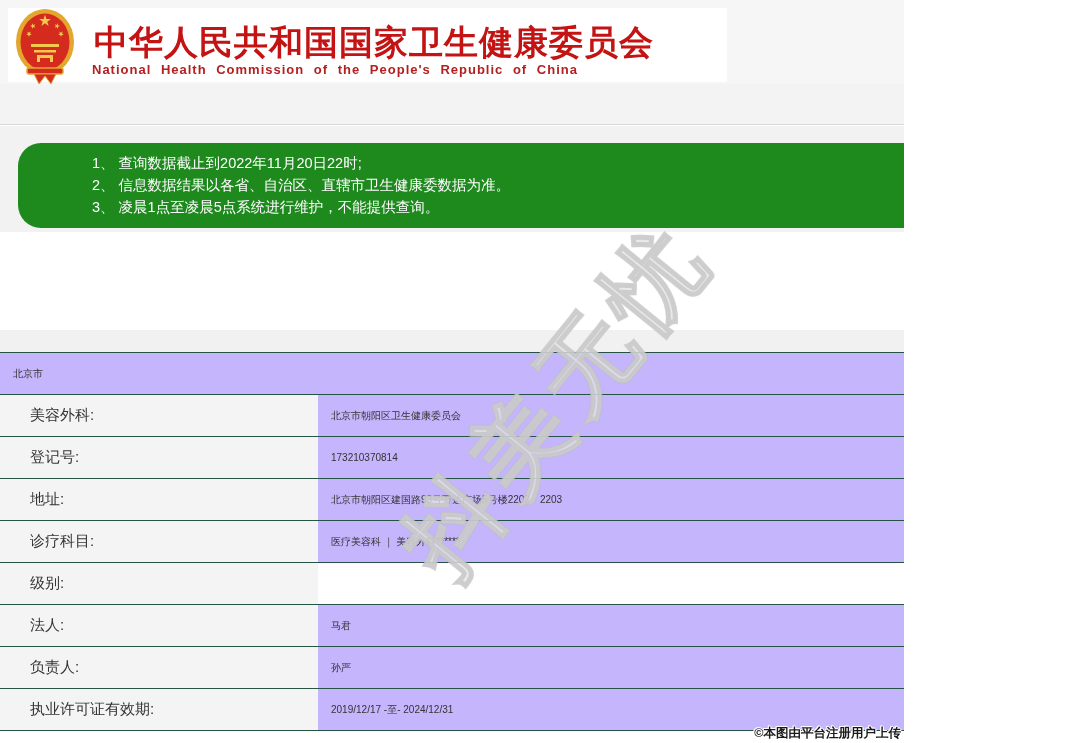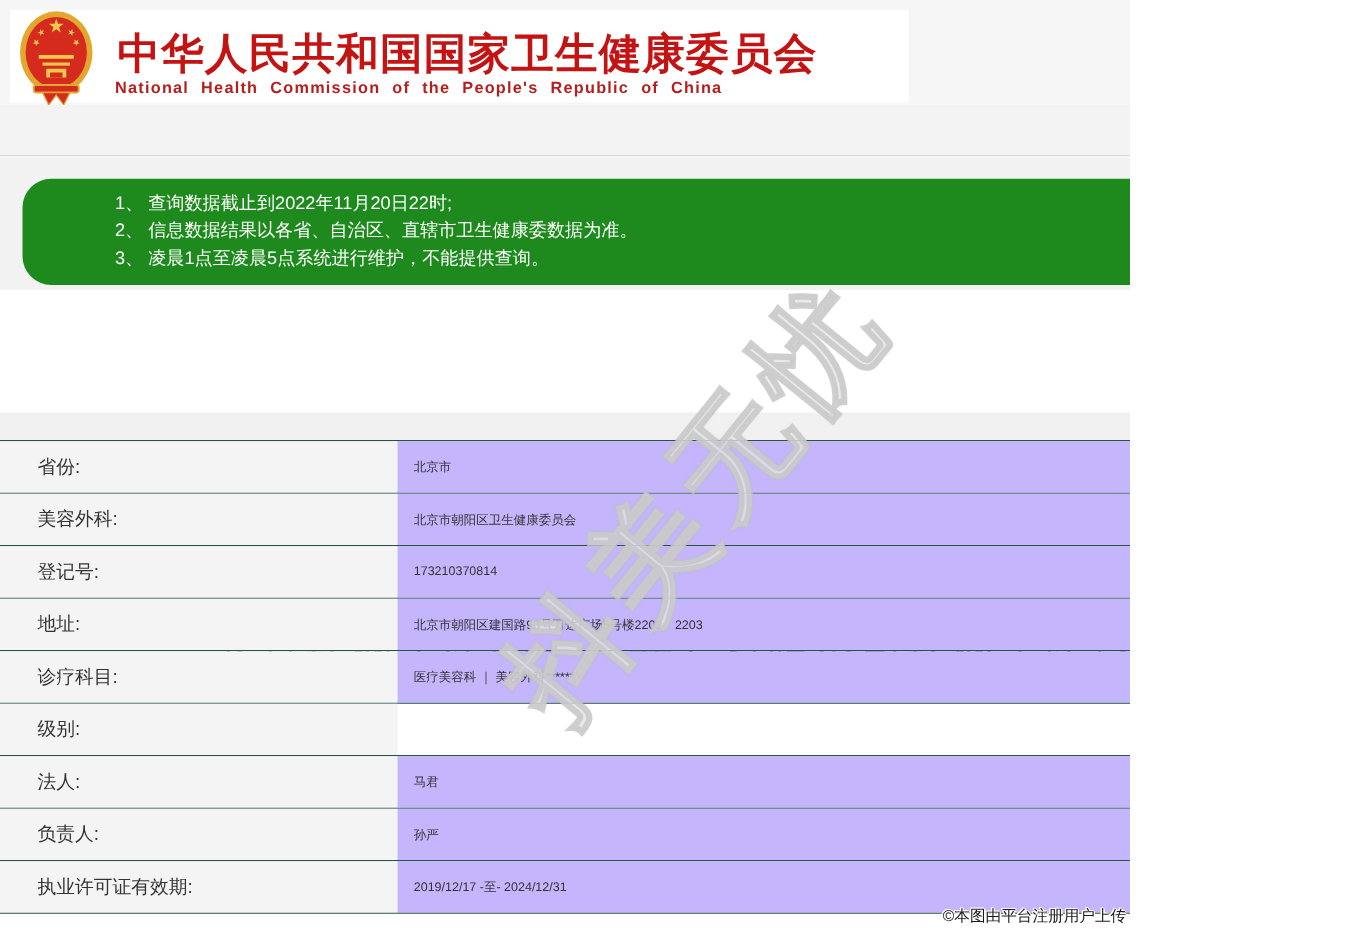--- a/index.html
+++ b/index.html
@@ -42,21 +42,21 @@
              font-size:10px; color:#333333; white-space:nowrap; }
 
   
   .watermark { position:absolute; left:348px; top:337px; z-index:5; pointer-events:none;
                font-size:95px; font-weight:bold; letter-spacing:10px; white-space:nowrap;
                transform:rotate(-51deg); color:rgba(255,255,255,0.50);
                -webkit-text-stroke:2px rgba(195,195,195,0.75);
                text-shadow:0 0 2px rgba(175,175,175,0.55); }
 
   
-  .credit { position:absolute; right:3px; bottom:1px; z-index:6; font-size:12.5px; font-weight:normal;
+  .credit { position:absolute; right:3px; bottom:1px; z-index:6; font-size:12.5px; font-weight:bold;
             color:#1a1a1a;
             text-shadow:-1px 0 #fff, 1px 0 #fff, 0 -1px #fff, 0 1px #fff, 1px 1px #fff, -1px -1px #fff; }
 </style>
 </head>
 <body>
 
 <div class="page">
 
   <div class="top-bg"></div>
 
@@ -92,21 +92,20 @@
     <div class="notice-line">3、 凌晨1点至凌晨5点系统进行维护，不能提供查询。</div>
   </div>
 
   <div class="title-sec">
     <div class="page-title">北京瑞丽舍医药技术开发有限公司瑞丽舍医疗美容诊所</div>
   </div>
   <div class="gray-gap"></div>
 
   <div class="info-table">
     <div class="t-row">
-      <div class="t-label">省份:</div>
       <div class="t-value">北京市</div>
     </div>
     <div class="t-row">
       <div class="t-label">美容外科:</div>
       <div class="t-value">北京市朝阳区卫生健康委员会</div>
     </div>
     <div class="t-row">
       <div class="t-label">登记号:</div>
       <div class="t-value">173210370814</div>
     </div>

